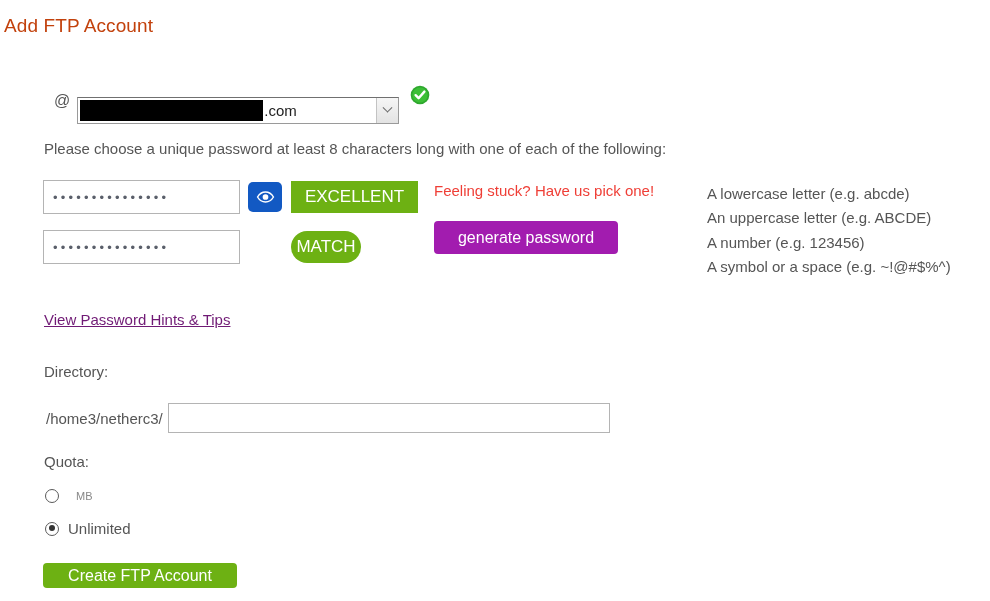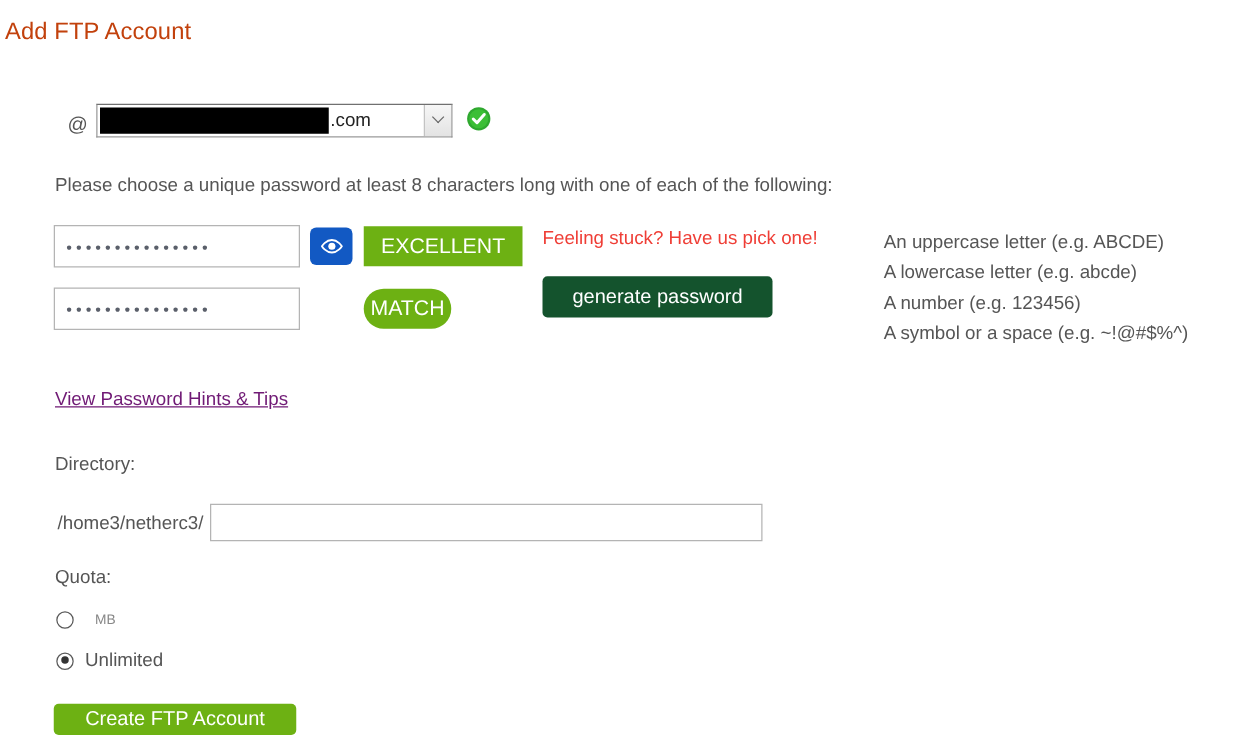--- a/index.html
+++ b/index.html
@@ -47,23 +47,23 @@
   .at-sign {
     font-size: 16px;
     color: #555;
     margin: 0 7px 0 11px;
     line-height: 34px;
     align-self: flex-start;
     padding-top: 11px;
   }
   .domain-wrap {
     position: relative;
-    width: 285px;
+    width: 322px;
     height: 27px;
-    margin-top: 10px;
+    margin-top: 24px;
     border: 1px solid #9a9a9a;
     border-top-color: #707070;
     background: #fff;
     display: flex;
     align-items: center;
     overflow: hidden;
   }
   .redact-bar {
     position: absolute;
     left: 2px;
@@ -163,21 +163,21 @@
     top: 182px;
     font-size: 15px;
     color: #ef3e36;
   }
   .generate-btn {
     position: absolute;
     left: 434px;
     top: 221px;
     width: 184px;
     height: 33px;
-    background: #14532d;
+    background: #a21caf;
     color: #fff;
     border: none;
     border-radius: 4px;
     font-size: 16px;
     font-family: "Liberation Sans", sans-serif;
     cursor: pointer;
   }
 
   .req-list {
     position: absolute;
@@ -330,22 +330,22 @@
   </svg>
 </button>
 
 <div class="badge" id="badge-strength">EXCELLENT</div>
 <div class="badge" id="badge-match">MATCH</div>
 
 <div class="stuck-text">Feeling stuck? Have us pick one!</div>
 <button class="generate-btn">generate password</button>
 
 <ul class="req-list">
+  <li>A lowercase letter (e.g. abcde)</li>
   <li>An uppercase letter (e.g. ABCDE)</li>
-  <li>A lowercase letter (e.g. abcde)</li>
   <li>A number (e.g. 123456)</li>
   <li>A symbol or a space (e.g. ~!@#$%^)</li>
 </ul>
 
 <a class="hints-link">View Password Hints &amp; Tips</a>
 
 <div class="dir-label">Directory:</div>
 <div class="dir-row">
   <span class="dir-prefix">/home3/netherc3/</span>
   <input class="dir-input" value="" style="">

